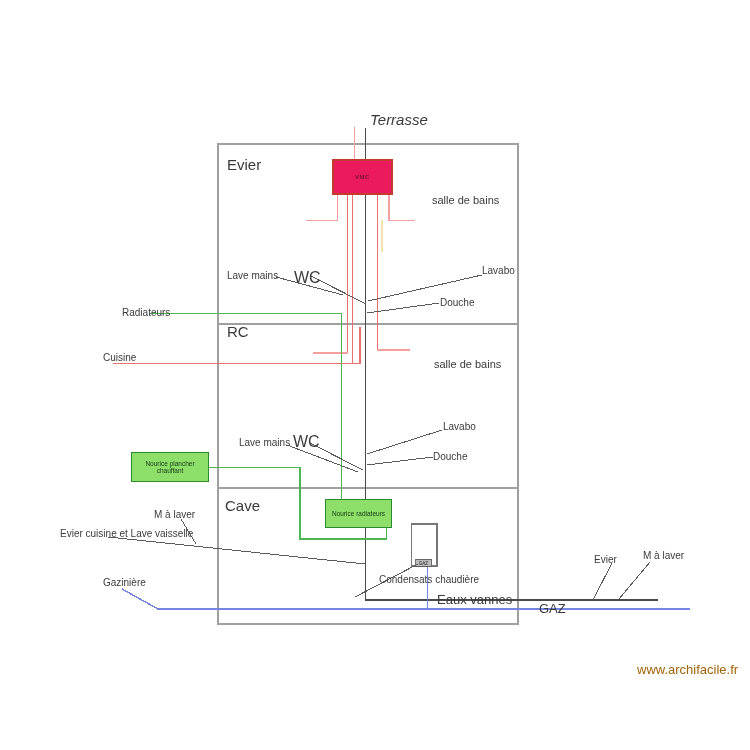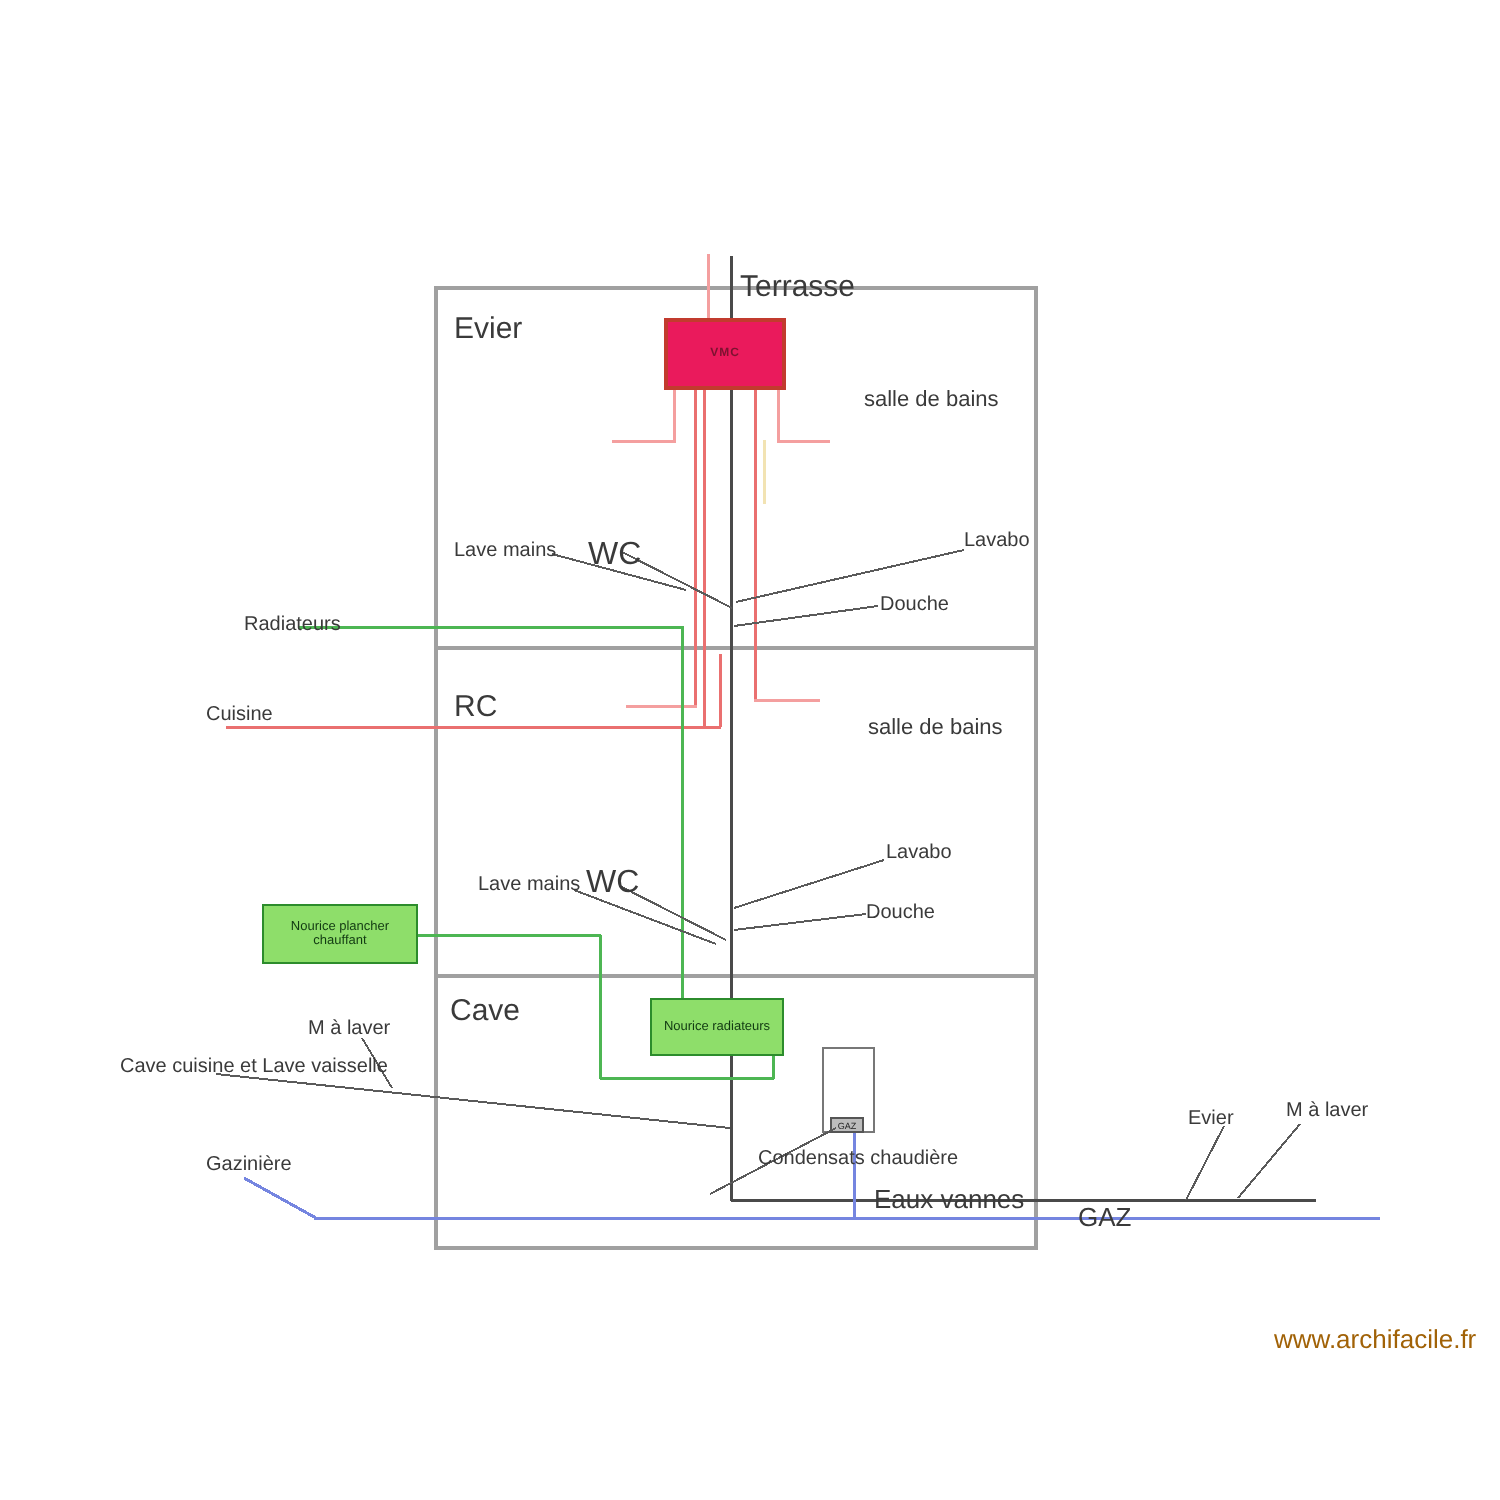--- a/index.html
+++ b/index.html
@@ -90,40 +90,40 @@
   <div class="equipbox vmc">
     <span>VMC</span>
   </div>
   <div class="equipbox manifold manifold-plancher">
     <span>Nourice plancher chauffant</span>
   </div>
   <div class="equipbox manifold manifold-radiateurs">
     <span>Nourice radiateurs</span>
   </div>
 
-  <div class="lbl fs15" style="left:370px;top:136px;">Terrasse</div>
+  <div class="lbl fs15" style="left:370px;top:112px;font-style:italic;">Terrasse</div>
   <div class="lbl fs15" style="left:227px;top:157px;">Evier</div>
   <div class="lbl fs11" style="left:432px;top:194px;">salle de bains</div>
   <div class="lbl fs10" style="left:227px;top:270px;">Lave mains</div>
   <div class="lbl fs12" style="left:294px;top:269px;">WC</div>
   <div class="lbl fs10" style="left:482px;top:265px;">Lavabo</div>
   <div class="lbl fs10" style="left:440px;top:297px;">Douche</div>
 
   <div class="lbl fs10" style="left:102px;top:307px;margin-left:20px;">Radiateurs</div>
-  <div class="lbl fs15" style="left:227px;top:346px;">RC</div>
+  <div class="lbl fs15" style="left:227px;top:324px;">RC</div>
   <div class="lbl fs10" style="left:103px;top:352px;">Cuisine</div>
   <div class="lbl fs11" style="left:434px;top:358px;">salle de bains</div>
   <div class="lbl fs10" style="left:443px;top:421px;">Lavabo</div>
   <div class="lbl fs10" style="left:239px;top:437px;">Lave mains</div>
   <div class="lbl fs12" style="left:293px;top:433px;">WC</div>
   <div class="lbl fs10" style="left:433px;top:451px;">Douche</div>
 
   <div class="lbl fs15" style="left:225px;top:498px;text-align:right;">Cave</div>
   <div class="lbl fs10" style="left:154px;top:509px;">M à laver</div>
-  <div class="lbl fs10" style="left:60px;top:528px;">Cave cuisine et Lave vaisselle</div>
+  <div class="lbl fs10" style="left:60px;top:528px;">Evier cuisine et Lave vaisselle</div>
   <div class="lbl fs10" style="left:103px;top:577px;">Gazinière</div>
   <div class="lbl fs10" style="left:379px;top:574px;">Condensats chaudière</div>
 
   <div class="lbl fs10" style="left:594px;top:554px;">Evier</div>
   <div class="lbl fs10" style="left:643px;top:550px;">M à laver</div>
   <div class="lbl fs13" style="left:437px;top:593px;">Eaux vannes</div>
   <div class="lbl fs13" style="left:539px;top:602px;">GAZ</div>
 
   <div class="watermark">www.archifacile.fr</div>
 </div>

